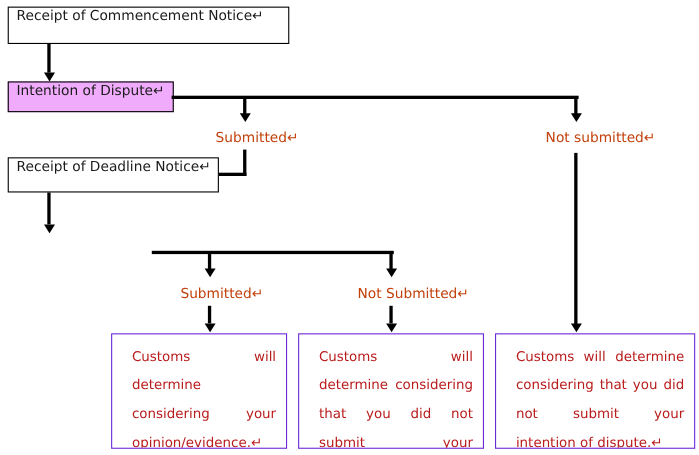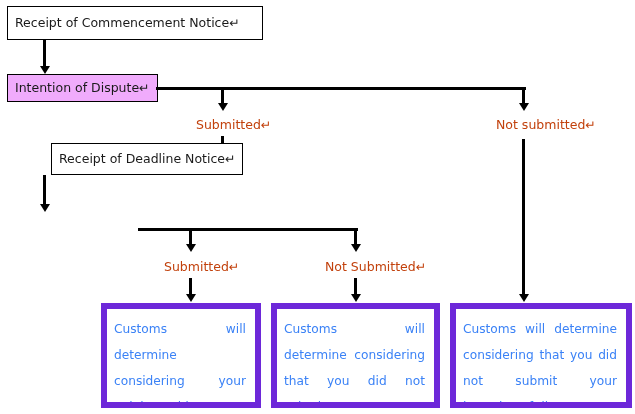--- a/index.html
+++ b/index.html
@@ -20,40 +20,40 @@
 
   .node {
     position: absolute;
     box-sizing: border-box;
     border: 1px solid #000000;
     background: #ffffff;
     color: #1a1a1a;
     font-size: 12.5px;
     line-height: 1.1;
     display: flex;
-    align-items: center;
+    align-items: flex-start;
     padding-left: 7px;
     padding-right: 0;
     white-space: nowrap;
   }
   .node.filled {
     background: #f0abfc;
   }
 
   .para {
     position: absolute;
     box-sizing: border-box;
-    border: 6px solid #6d28d9;
+    border: 1px solid #6d28d9;
     background: #ffffff;
-    color: #3b82f6;
+    color: #b91c1c;
     font-size: 12.2px;
     line-height: 26px;
     text-align: justify;
     text-align-last: left;
-    padding: 7px 9px 0 7px;
+    padding: 7px 9px 0 18px;
     overflow: hidden;
     word-spacing: 0px;
   }
   .para span.j {
     display: block;
     text-align: justify;
   }
 
   .label {
     position: absolute;
@@ -108,21 +108,21 @@
   <div class="vline" style="left:522px; top:88px; height:16px;"></div>
   <div class="arrowhead" style="left:518.5px; top:103px;"></div>
   <div class="label" style="left:496px; top:118px;">Not submitted↵</div>
 
   <div class="vline" style="left:221px; top:136px; height:24px;"></div>
   <div class="hline" style="left:198px; top:157px; width:26px;"></div>
 
   <div class="vline" style="left:522px; top:139px; height:156px;"></div>
   <div class="arrowhead" style="left:518.5px; top:294px;"></div>
 
-  <div class="node" style="left:7px; top:143px; width:192px; height:32px;margin-left:44px;">
+  <div class="node" style="left:7px; top:143px; width:192px; height:32px;">
     <span>Receipt of Deadline Notice↵</span>
   </div>
 
   <div class="vline" style="left:43px; top:175px; height:29px;"></div>
   <div class="arrowhead" style="left:39.5px; top:204px;"></div>
 
 
   <div class="hline" style="left:138px; top:227.5px; width:220px;"></div>
 
   <div class="vline" style="left:189px; top:229px; height:16px;"></div>

